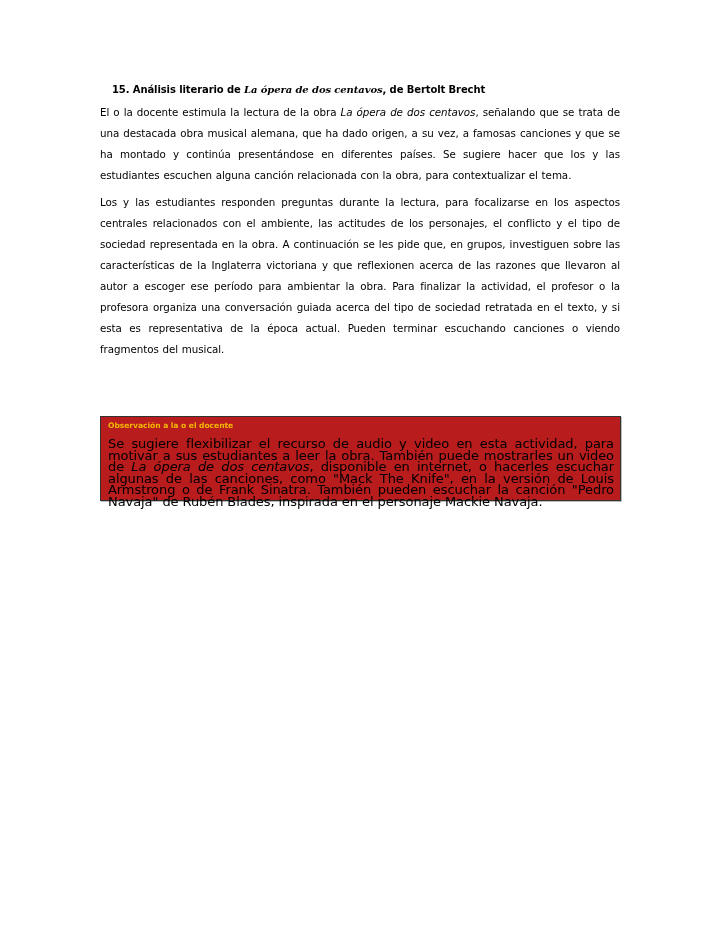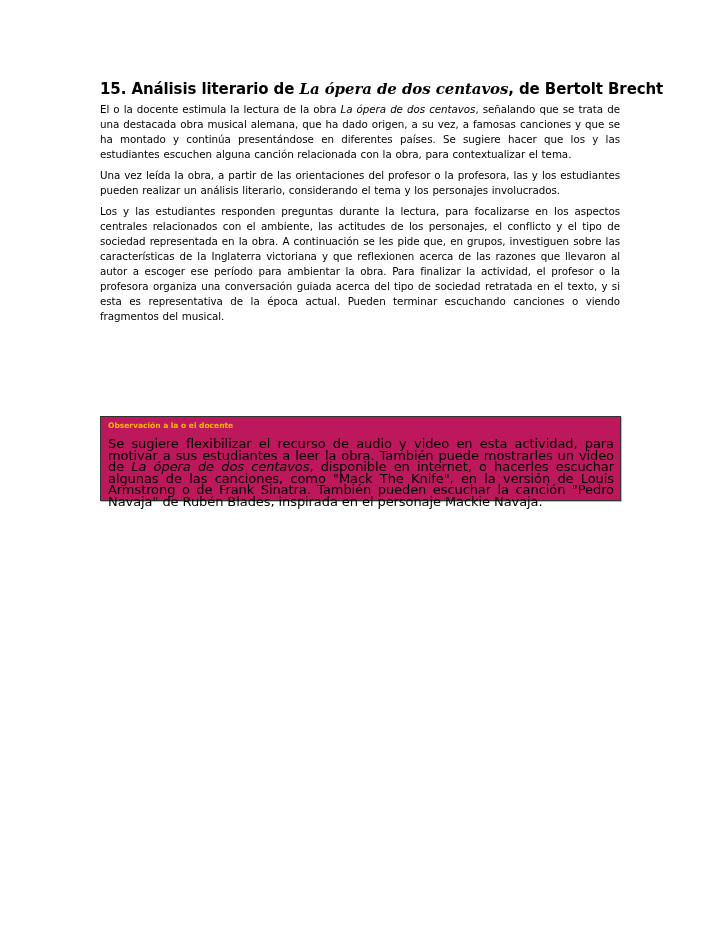--- a/index.html
+++ b/index.html
@@ -26,52 +26,52 @@
       font-size: 14.2px;
       color: #f6bf2e;
       letter-spacing: -0.15px;
       white-space: nowrap;
       line-height: 20px;
       margin: 0 0 13px 0;
     }
     .activity-title {
       font-family: "DejaVu Sans", sans-serif;
       font-weight: bold;
-      font-size: 15px;
+      font-size: 10px;
       line-height: 15px;
-      margin: 0 0 5px 0;
+      margin: 0 0 5px 12px;
       white-space: nowrap;
       letter-spacing: -0.1px;
     }
     .activity-title em {
       font-family: "DejaVu Serif", serif;
       font-style: italic;
       font-weight: bold;
     }
     .para {
       font-size: 10.3px;
-      line-height: 15px;
+      line-height: 21px;
       text-align: justify;
       margin: 0 0 6px 0;
       letter-spacing: -0.05px;
       word-spacing: 0.5px;
     }
     .para em {
       font-style: italic;
     }
     .note-box {
       position: absolute;
       left: 100px;
       top: 416px;
       width: 506px;
       height: 74px;
       border: 1.5px solid #333333;
       box-shadow: 1px 1px 0 #bbbbbb;
       padding: 3px 6px 6px 7px;
-      background: #be185d;
+      background: #b91c1c;
     }
     .note-title {
       font-size: 7.6px;
       font-weight: bold;
       color: #f2b705;
       line-height: 11px;
       margin: 0 0 7px 0;
       letter-spacing: -0.05px;
     }
     .note-text {
@@ -87,21 +87,20 @@
   </style>
 </head>
 <body>
 
 <div class="page">
 
   <div class="activity-title"><span>15. Análisis literario de </span><em>La ópera de dos centavos</em><span>, de Bertolt Brecht</span></div>
 
   <p class="para"><span>El o la docente estimula la lectura de la obra </span><em>La ópera de dos centavos</em><span>, señalando que se trata de una destacada obra musical alemana, que ha dado origen, a su vez, a famosas canciones y que se ha montado y continúa presentándose en diferentes países. Se sugiere hacer que los y las estudiantes escuchen alguna canción relacionada con la obra, para contextualizar el tema.</span></p>
 
-  <p class="para">Una vez leída la obra, a partir de las orientaciones del profesor o la profesora, las y los estudiantes pueden realizar un análisis literario, considerando el tema y los personajes involucrados.</p>
 
   <p class="para">Los y las estudiantes responden preguntas durante la lectura, para focalizarse en los aspectos centrales relacionados con el ambiente, las actitudes de los personajes, el conflicto y el tipo de sociedad representada en la obra. A continuación se les pide que, en grupos, investiguen sobre las características de la Inglaterra victoriana y que reflexionen acerca de las razones que llevaron al autor a escoger ese período para ambientar la obra. Para finalizar la actividad, el profesor o la profesora organiza una conversación guiada acerca del tipo de sociedad retratada en el texto, y si esta es representativa de la época actual. Pueden terminar escuchando canciones o viendo fragmentos del musical.</p>
 </div>
 
 <div class="note-box">
   <div class="note-title">Observación a la o el docente</div>
   <p class="note-text"><span>Se sugiere flexibilizar el recurso de audio y video en esta actividad, para motivar a sus estudiantes a leer la obra. También puede mostrarles un video de </span><em>La ópera de dos centavos</em><span>, disponible en internet, o hacerles escuchar algunas de las canciones, como "Mack The Knife", en la versión de Louis Armstrong o de Frank Sinatra. También pueden escuchar la canción "Pedro Navaja" de Rubén Blades, inspirada en el personaje Mackie Navaja.</span></p>
 </div>
 
 </body></html>

